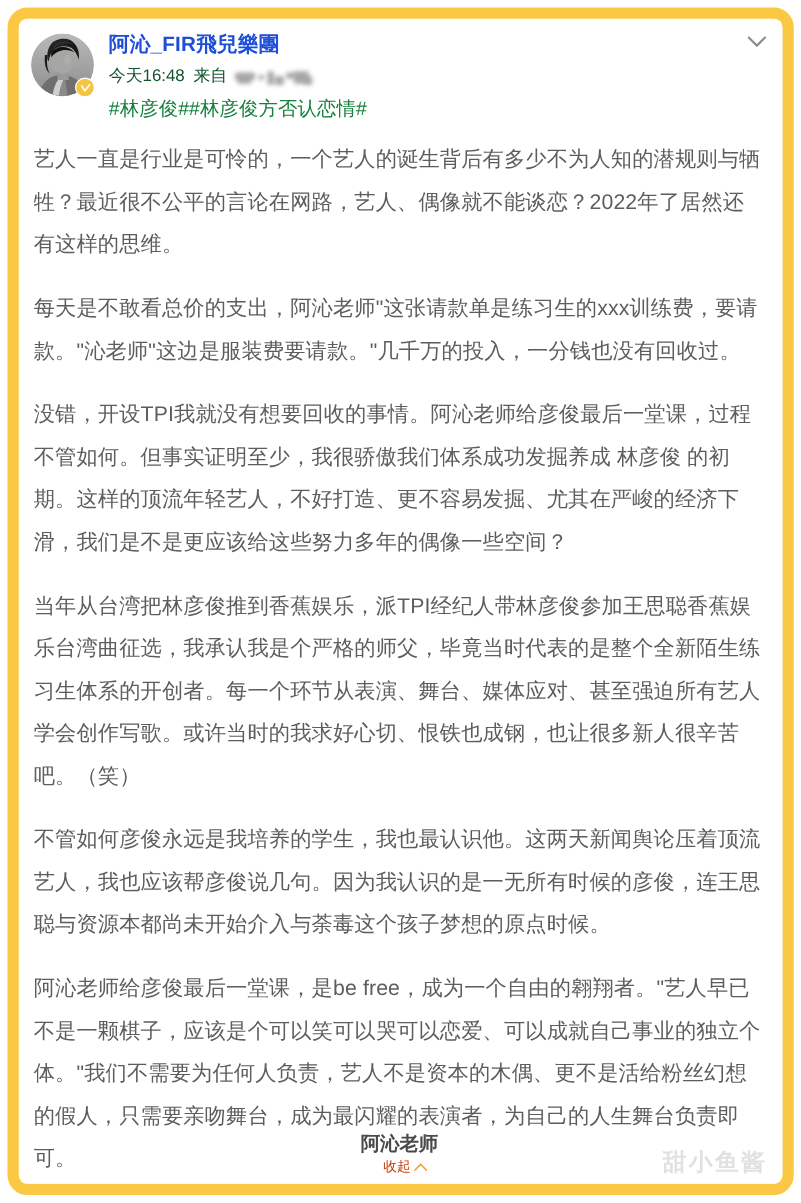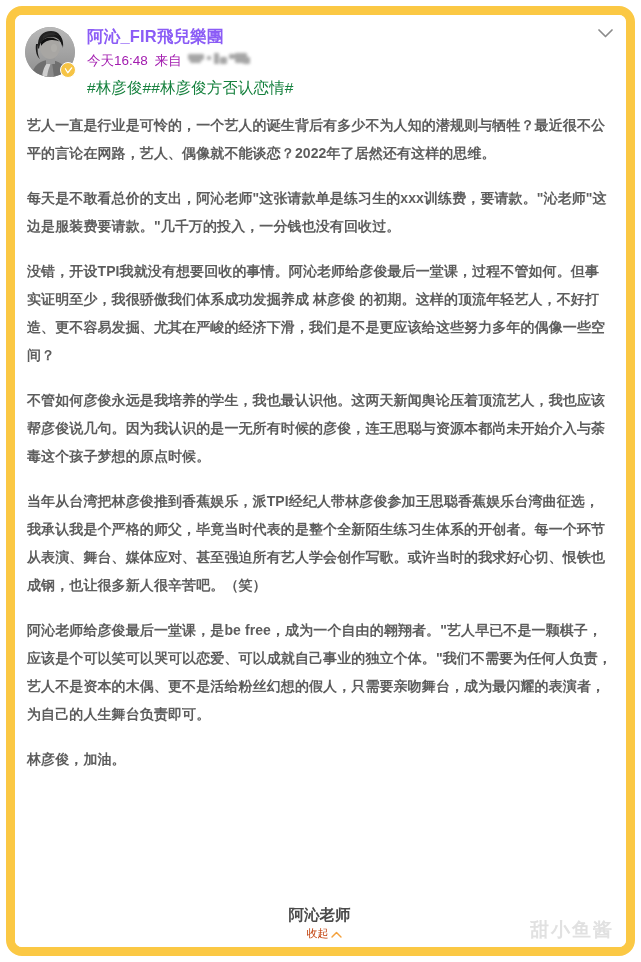--- a/index.html
+++ b/index.html
@@ -85,31 +85,31 @@
   .header-text {
     margin-left: 12px;
     flex: 1 1 auto;
     min-width: 0;
     padding-top: 1px;
   }
 
   .username {
     font-size: 16.5px;
     font-weight: bold;
-    color: #8b5cf6;
+    color: #1d4ed8;
     letter-spacing: 0.2px;
     line-height: 1.25;
   }
 
   .meta-row {
     margin-top: 5px;
     display: flex;
-    align-items: flex-start;
+    align-items: flex-end;
     font-size: 13.5px;
-    color: #a21caf;
+    color: #14532d;
     line-height: 1.3;
   }
   .meta-time { white-space: nowrap; }
   .meta-from { margin-left: 7px; white-space: nowrap; }
 
   
   .meta-blur {
     margin-left: 6px;
     display: inline-block;
     width: 62px;
@@ -153,28 +153,27 @@
     align-items: center;
     justify-content: center;
   }
 
   
   .post-body {
     padding: 12px 14px 0 12px;
   }
 
   .para {
-    font-size: 14px;
+    font-size: 17px;
     line-height: 2.0;
     color: #5d5d5d;
     margin: 0 0 17px 0;
     text-align: left;
     letter-spacing: 0.1px;
     word-break: break-word;
-    font-weight: bold;
   }
   .para:last-of-type { margin-bottom: 12px; }
 
   
   .post-footer {
     position: absolute;
     left: 0;
     right: 0;
     bottom: 6px;
     padding: 0 14px 0 12px;
@@ -285,22 +284,22 @@
         <svg width="15" height="9" viewBox="0 0 15 9" xmlns="http://www.w3.org/2000/svg">
           <path d="M1 1 L7.5 7.5 L14 1" stroke="#8c8c8c" stroke-width="1.7" fill="none" stroke-linecap="round" stroke-linejoin="round"></path>
         </svg>
       </div>
     </div>
 
     <div class="post-body">
       <p class="para">艺人一直是行业是可怜的，一个艺人的诞生背后有多少不为人知的潜规则与牺牲？最近很不公平的言论在网路，艺人、偶像就不能谈恋？2022年了居然还有这样的思维。</p>
       <p class="para">每天是不敢看总价的支出，阿沁老师"这张请款单是练习生的xxx训练费，要请款。"沁老师"这边是服装费要请款。"几千万的投入，一分钱也没有回收过。</p>
       <p class="para">没错，开设TPI我就没有想要回收的事情。阿沁老师给彦俊最后一堂课，过程不管如何。但事实证明至少，我很骄傲我们体系成功发掘养成 林彦俊 的初期。这样的顶流年轻艺人，不好打造、更不容易发掘、尤其在严峻的经济下滑，我们是不是更应该给这些努力多年的偶像一些空间？</p>
+      <p class="para">当年从台湾把林彦俊推到香蕉娱乐，派TPI经纪人带林彦俊参加王思聪香蕉娱乐台湾曲征选，我承认我是个严格的师父，毕竟当时代表的是整个全新陌生练习生体系的开创者。每一个环节从表演、舞台、媒体应对、甚至强迫所有艺人学会创作写歌。或许当时的我求好心切、恨铁也成钢，也让很多新人很辛苦吧。（笑）</p>
       <p class="para">不管如何彦俊永远是我培养的学生，我也最认识他。这两天新闻舆论压着顶流艺人，我也应该帮彦俊说几句。因为我认识的是一无所有时候的彦俊，连王思聪与资源本都尚未开始介入与荼毒这个孩子梦想的原点时候。</p>
-      <p class="para">当年从台湾把林彦俊推到香蕉娱乐，派TPI经纪人带林彦俊参加王思聪香蕉娱乐台湾曲征选，我承认我是个严格的师父，毕竟当时代表的是整个全新陌生练习生体系的开创者。每一个环节从表演、舞台、媒体应对、甚至强迫所有艺人学会创作写歌。或许当时的我求好心切、恨铁也成钢，也让很多新人很辛苦吧。（笑）</p>
       <p class="para">阿沁老师给彦俊最后一堂课，是be free，成为一个自由的翱翔者。"艺人早已不是一颗棋子，应该是个可以笑可以哭可以恋爱、可以成就自己事业的独立个体。"我们不需要为任何人负责，艺人不是资本的木偶、更不是活给粉丝幻想的假人，只需要亲吻舞台，成为最闪耀的表演者，为自己的人生舞台负责即可。</p>
       <p class="para">林彦俊，加油。</p>
     </div>
 
     <div class="post-footer">
       <span class="footer-author">阿沁老师</span>
       <span class="footer-collapse">
         <span>收起</span>
         <span>
           <svg width="11" height="7" viewBox="0 0 11 7" xmlns="http://www.w3.org/2000/svg">

